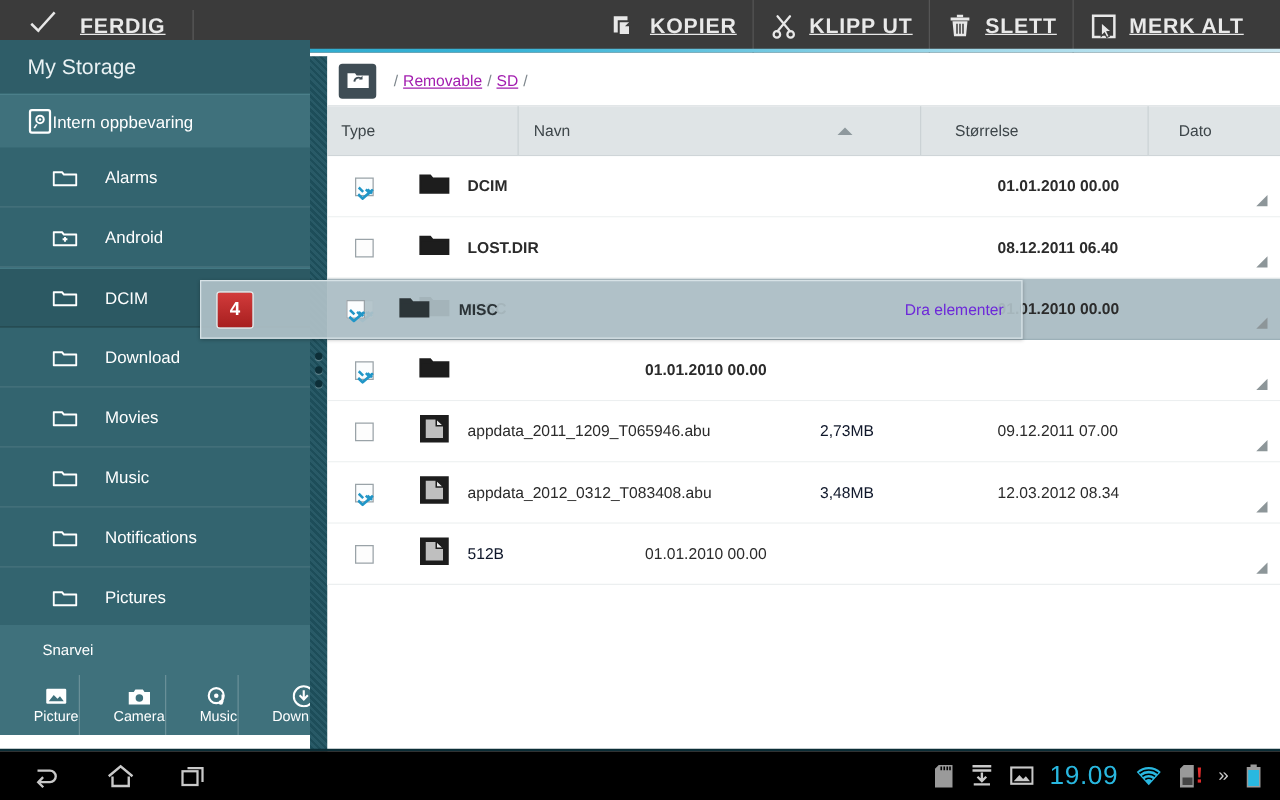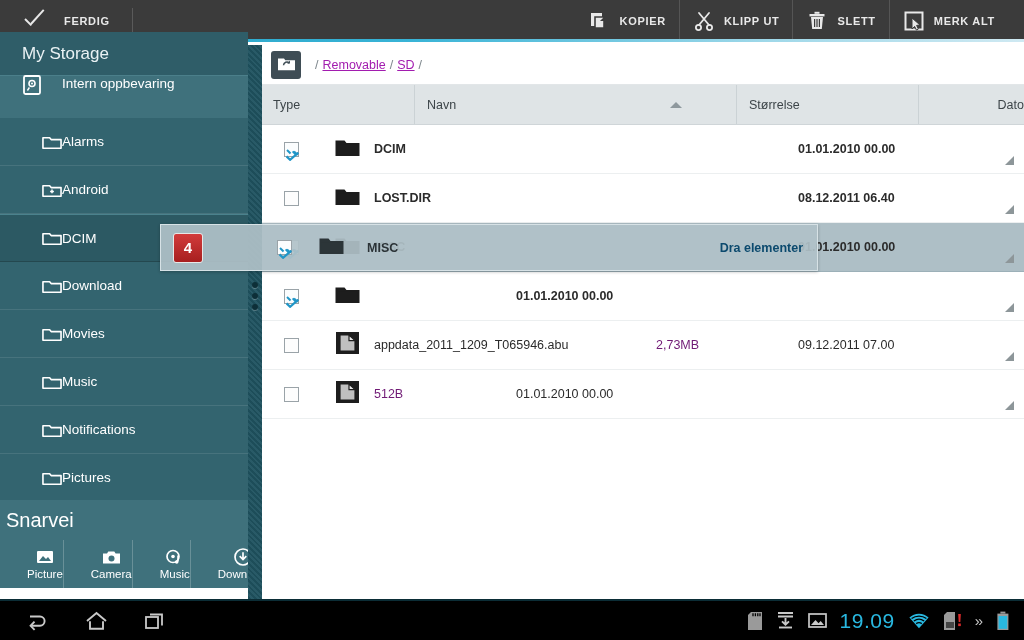--- a/index.html
+++ b/index.html
@@ -24,53 +24,53 @@
   .done-grp { display:flex; align-items:center; gap:14px; padding-left:24px; height:100%; }
   .check-glyph { width:26px; height:18px; position:relative; display:block; }
   .check-glyph::before{
     content:""; position:absolute; left:1px; top:6px; width:9px; height:2px;
     background:#e8e8e8; transform:rotate(45deg); transform-origin:left center;
   }
   .check-glyph::after{
     content:""; position:absolute; left:7px; top:11px; width:19px; height:2px;
     background:#e8e8e8; transform:rotate(-48deg); transform-origin:left center;
   }
-  .topbar-label { color:#e9e9e9; font-size:11px; letter-spacing:.7px; font-weight:bold; }
+  .topbar-label { color:#e9e9e9; font-size:17px; letter-spacing:.7px; font-weight:bold;text-decoration:underline; }
   .vdiv { width:1px; height:26px; background:#5a5a5a; margin:0 0 0 22px; }
   .top-actions { margin-left:auto; display:flex; align-items:center; height:100%; padding-right:16px; }
   .top-action { display:flex; align-items:center; gap:9px; padding:0 13px; height:100%; }
   .top-action + .top-action { border-left:1px solid #555; }
   .ticon { width:22px; height:22px; position:relative; flex:none; }
   .ticon svg { display:block; }
 
   
   .sidebar {
     position:absolute; left:0; top:32px; width:248px; height:556px;
     background:#33646f;
     overflow:hidden;
   }
   .sb-title {
     height:43px; display:flex; align-items:center; padding-left:22px;
     color:#eaf2f4; font-size:17px; background:#2f5d68;
   }
   .sb-root {
-    height:43px; display:flex; align-items:flex-start; padding-left:22px; gap:20px;
+    height:43px; display:flex; align-items:center; padding-left:22px; 
     background:#3f717c; border-top:1px solid #4b7f8a;
     color:#ffffff; font-size:13.5px;
   }
   .sb-item {
-    height:48px; display:flex; align-items:center; padding-left:42px; 
+    height:48px; display:flex; align-items:center; padding-left:42px; gap:22px;
     color:#ffffff; font-size:13.5px;
     border-bottom:1px solid rgba(255,255,255,.10);
   }
   .sb-item.selected { background:#2c5963; border-top:1px solid #4b828d; border-bottom-color:#24484f; }
   .sb-foot-title {
     position:absolute; left:0; bottom:48px; width:248px; height:40px;
-    display:flex; align-items:center; padding-left:6px;
-    background:#3f717c; color:#ffffff; font-size:20px;
+    display:flex; align-items:center; padding-left:34px;
+    background:#3f717c; color:#ffffff; font-size:12px;
   }
   .sb-shortcuts {
     position:absolute; left:0; bottom:0; width:248px; height:48px;
     background:#3f717c; display:flex; align-items:stretch;
   }
   .sc {
     flex:1; display:flex; flex-direction:column; align-items:center; justify-content:center; gap:2px;
     color:#ffffff; font-size:11.5px;padding-left:27px;
   }
   .sc + .sc { border-left:1px solid rgba(255,255,255,.22); }
@@ -100,22 +100,22 @@
   .crumbs a { color:#a21caf; text-decoration:underline; }
 
   .thead {
     height:40px; display:flex; align-items:center;
     background:#dfe4e6; border-bottom:1px solid #cfd5d8;
     font-size:12.5px; color:#3d4549;gap:40px;
   }
   .th { display:flex; align-items:center; height:100%; }
   .th.type  { width:112px; padding-left:11px; }
   .th.name  { width:282px; position:relative; border-left:1px solid #cbd2d5; padding-left:12px; }
-  .th.size  { width:142px; border-left:1px solid #cbd2d5; padding-left:12px; }
-  .th.date  { flex:1;     border-left:1px solid #cbd2d5; padding-left:24px;justify-content:flex-end; }
+  .th.size  { width:142px; border-left:1px solid #cbd2d5; padding-left:27px; }
+  .th.date  { flex:1;     border-left:1px solid #cbd2d5; padding-left:24px; }
   .sort-caret {
     position:absolute; right:14px; top:50%; margin-top:-3px;
     width:0;height:0; border-left:6px solid transparent; border-right:6px solid transparent;
     border-bottom:6px solid #8e989d;
   }
 
   .rows { position:relative; }
   .row {
     height:49px; display:flex; align-items:center; position:relative;
     border-bottom:1px solid #eceff0; background:#fff;
@@ -126,21 +126,21 @@
     content:""; position:absolute; left:2px; top:6px; width:5px; height:2px; background:#2196c7;
     transform:rotate(45deg); transform-origin:left center;
     box-shadow:5px -3px 0 0 #2196c7, 6px -4px 0 0 #2196c7;
   }
   .cbox.on{ background:#fbfdfe; }
   .cbox.on i{
     position:absolute; left:1px; top:4px; width:13px; height:9px; display:block;
   }
   .ico-cell { width:54px; display:flex; align-items:center; justify-content:center; }
   .name-cell { width:282px; font-size:12.5px; color:#2b2b2b; padding-right:8px; overflow:hidden; white-space:nowrap; text-overflow:ellipsis;}
-  .size-cell { width:142px; font-size:12.5px; color:#701a75; }
+  .size-cell { width:142px; font-size:12.5px; color:#0f172a; }
   .date-cell { flex:1; font-size:12.5px; color:#2b2b2b; }
   .row.isdir .name-cell, .row.isdir .date-cell { font-weight:bold; }
   .corner {
     position:absolute; right:10px; bottom:8px;
     width:0;height:0; border-left:9px solid transparent; border-bottom:9px solid #8d9699;
   }
   .row.hl { background:#aebfc6; border-bottom-color:#9cb0b8; }
 
   
   .drag-ghost {
@@ -152,21 +152,21 @@
   }
   .badge4 {
     width:30px;height:30px; margin-left:12px; flex:none;
     background:linear-gradient(to bottom,#d23b3b,#a71f1f);
     border:1px solid #e7e7e7; border-radius:3px;
     color:#fff; font-size:15px; font-weight:bold;
     display:flex; align-items:center; justify-content:center;
   }
   .ghost-spacer{ width:60px; }
   .ghost-drag-label{
-    margin-left:auto; margin-right:14px; font-size:12.5px; color:#0c4a6e; font-weight:bold;
+    margin-left:auto; margin-right:14px; font-size:12.5px; color:#6d28d9; font-weight:normal;
   }
 
   
   .navbar { position:absolute; left:0; bottom:0; width:1024px; height:39px; background:#000; display:flex; align-items:center; }
   .nav-left { display:flex; align-items:center; gap:34px; padding-left:24px; }
   .nav-right { margin-left:auto; display:flex; align-items:center; gap:13px; padding-right:14px; }
   .clock { color:#29b8e0; font-size:21px; letter-spacing:.5px; }
   .sysic { display:flex; align-items:center; justify-content:center; }
   .chev { color:#c9c9c9; font-size:15px; }
 
@@ -511,34 +511,58 @@
               <path d="M14 4v5.6h6z" fill="#e9e9e9" stroke="#1d1d1d" stroke-width="1.2"></path>
             </svg>
           </span>
         </div>
         <div class="name-cell">appdata_2011_1209_T065946.abu</div>
         <div class="size-cell">2,73MB</div>
         <div class="date-cell">09.12.2011 07.00</div>
         <span class="corner"></span>
       </div>
 
-
       <div class="row">
         <div class="cb-cell">
-          <span class="cbox"></span>
+          <span class="cbox on">
+              <i>
+            <svg width="13" height="9" viewBox="0 0 13 9">
+                  <path d="M0.5 4.4l3.6 3.4L12.4 0.6" fill="none" stroke="#2196c7" stroke-width="2.2"></path>
+                </svg>
+          </i>
+            </span>
         </div>
         <div class="ico-cell">
           <span>
             <svg width="25" height="24" viewBox="0 0 25 24">
               <rect x="1" y="1" width="23" height="22" fill="#1d1d1d"></rect>
               <path d="M5 4h9l6 5.6V20H5z" fill="#bfbfbf" stroke="#1d1d1d" stroke-width="1.2"></path>
               <path d="M14 4v5.6h6z" fill="#e9e9e9" stroke="#1d1d1d" stroke-width="1.2"></path>
             </svg>
           </span>
         </div>
+        <div class="name-cell">appdata_2012_0312_T083408.abu</div>
+        <div class="size-cell">3,48MB</div>
+        <div class="date-cell">12.03.2012 08.34</div>
+        <span class="corner"></span>
+      </div>
+
+      <div class="row">
+        <div class="cb-cell">
+          <span class="cbox"></span>
+        </div>
+        <div class="ico-cell">
+          <span>
+            <svg width="25" height="24" viewBox="0 0 25 24">
+              <rect x="1" y="1" width="23" height="22" fill="#1d1d1d"></rect>
+              <path d="M5 4h9l6 5.6V20H5z" fill="#bfbfbf" stroke="#1d1d1d" stroke-width="1.2"></path>
+              <path d="M14 4v5.6h6z" fill="#e9e9e9" stroke="#1d1d1d" stroke-width="1.2"></path>
+            </svg>
+          </span>
+        </div>
         <div class="size-cell">512B</div>
         <div class="date-cell">01.01.2010 00.00</div>
         <span class="corner"></span>
       </div>
 
     </div>
   </div>
 
   <div class="drag-ghost">
     <div class="badge4">4</div>

